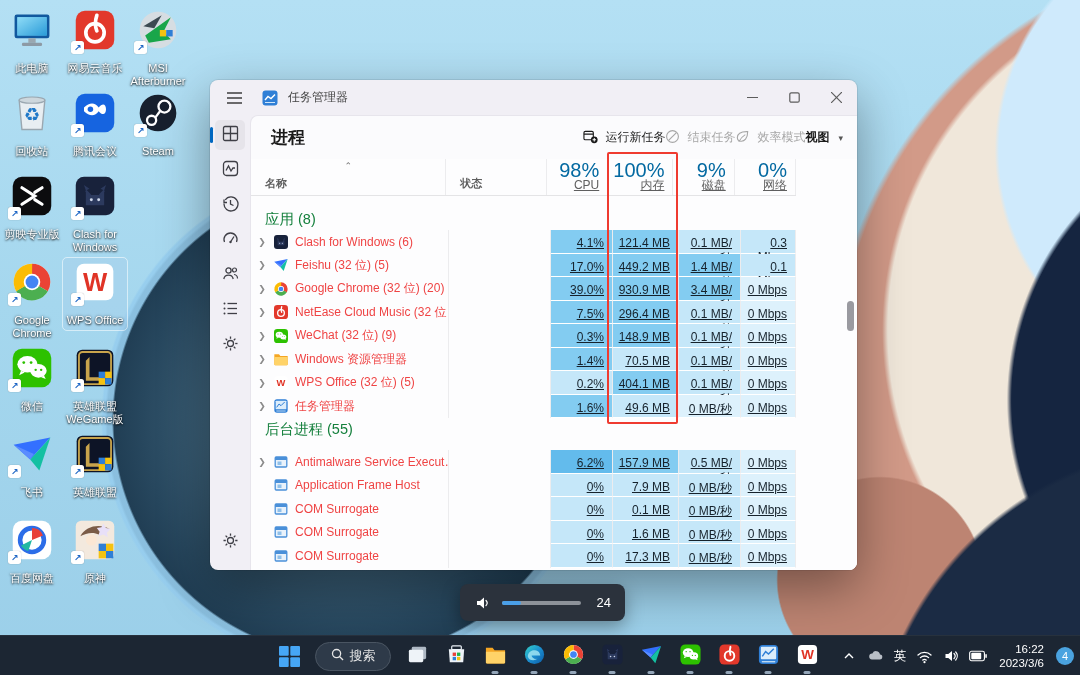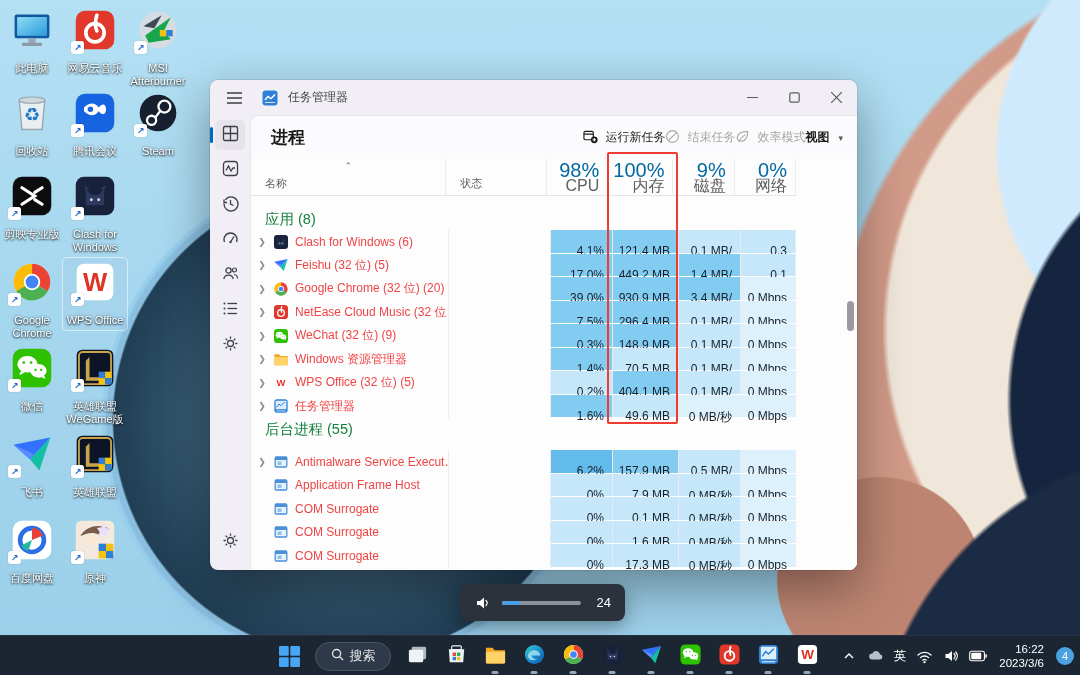--- a/index.html
+++ b/index.html
@@ -59,32 +59,32 @@
 
   
   .tm-table { position:absolute; left:0; top:43px; right:0; bottom:0; overflow:hidden; background:#fdfdfe; }
   .thead { position:absolute; left:0; top:0; width:545px; height:37px; border-bottom:1px solid #e4e4e6; display:flex; }
   .th { position:relative; border-right:1px solid #ececee; height:100%; }
   .th-name { width:198px; }
   .th-status { width:102px; }
   .th-val { width:62px; text-align:right; padding:3px 8px 0 0; }
   .th-val.mem { width:66px; }
   .th-caret { position:absolute; left:50%; top:2px; transform:translateX(-50%); color:#6f6f6f; font-size:9px; }
-  .th-label { position:absolute; left:14px; bottom:4px; font-size:11px; color:#5f5f5f; }
+  .th-label { position:absolute; left:14px; bottom:4px; font-size:11px; color:#5f5f5f;font-weight:bold; }
   .th-pct { font-size:20px; color:#0369a1; line-height:17px; }
-  .th-sub { font-size:16px; color:#5f5f5f; line-height:13px; }
+  .th-sub { font-size:12px; color:#5f5f5f; line-height:13px;text-decoration:underline; }
 
   .tbody { position:absolute; left:0; top:37px; right:0; bottom:0; }
   .srow { height:22px; display:flex; align-items:center; }
   .srow .slabel { font-size:14.5px; color:#15803d; padding-left:14px; font-weight:400; }
   .prow { height:23.5px; display:flex; }
   .cell { border-right:1px solid #ececee; height:100%; }
   .c-name { width:198px; display:flex; align-items:center; padding-left:6px; gap:4px; }
   .c-status { width:102px; }
-  .c-val { font-size:12px; color:#16222c; text-align:right; padding:14px 8px 0 0; border-bottom:1px solid #fff; }
+  .c-val { font-size:12px; color:#16222c; text-align:right; padding:6px 8px 0 0; border-bottom:1px solid #fff;text-decoration:underline; }
   .c-cpu { width:62px; } .c-mem { width:66px; } .c-disk { width:62px; } .c-net { width:55px; }
   .chev { width:10px; font-size:9px; color:#8b8b8b; text-align:center; flex:0 0 10px; }
   .noexp { flex:0 0 10px; }
   .picon { width:16px; height:16px; flex:0 0 16px; margin:0 2px; }
   .picon svg { width:16px; height:16px; display:block; }
   .pname { font-size:12px; color:#ef4444; white-space:nowrap; overflow:hidden; }
   .h0 { background:#ddf1fc; } .h1 { background:#c5e7f9; } .h2 { background:#83ccf1; } .h3 { background:#63bbec; }
 
   .tm-scroll { position:absolute; right:3px; top:142px; width:7px; height:30px; background:#9a9aa0; border-radius:4px; }
 

